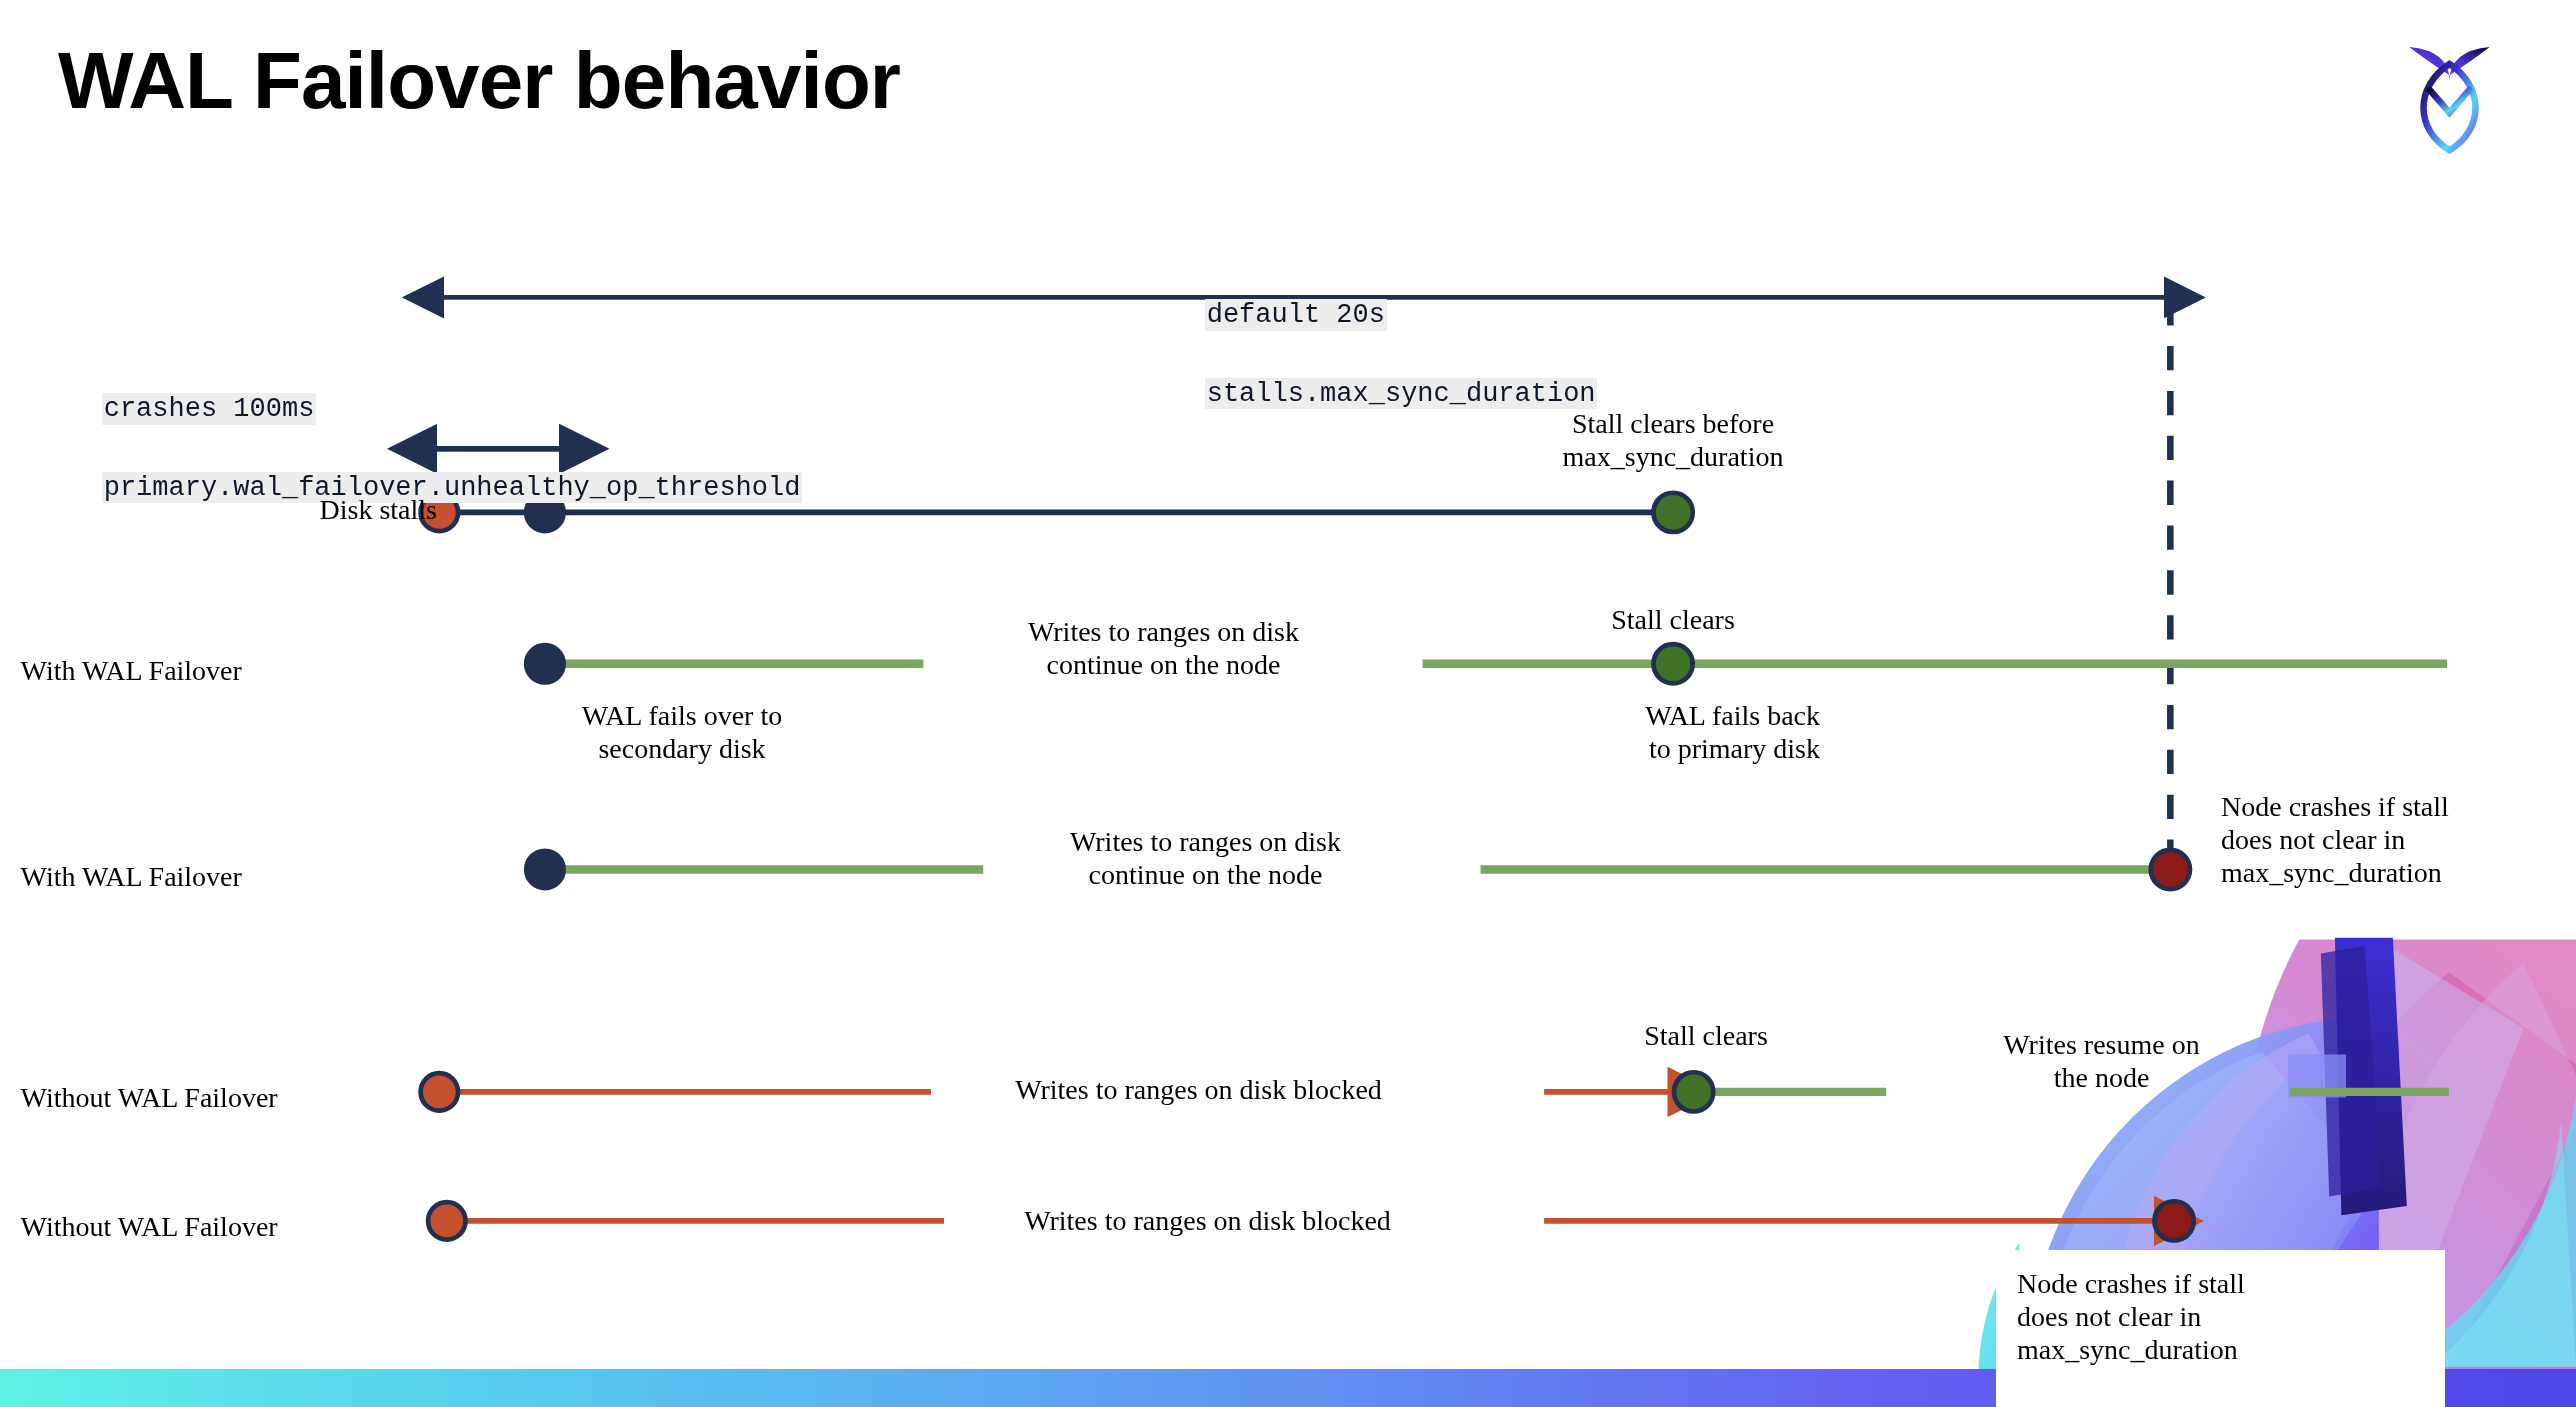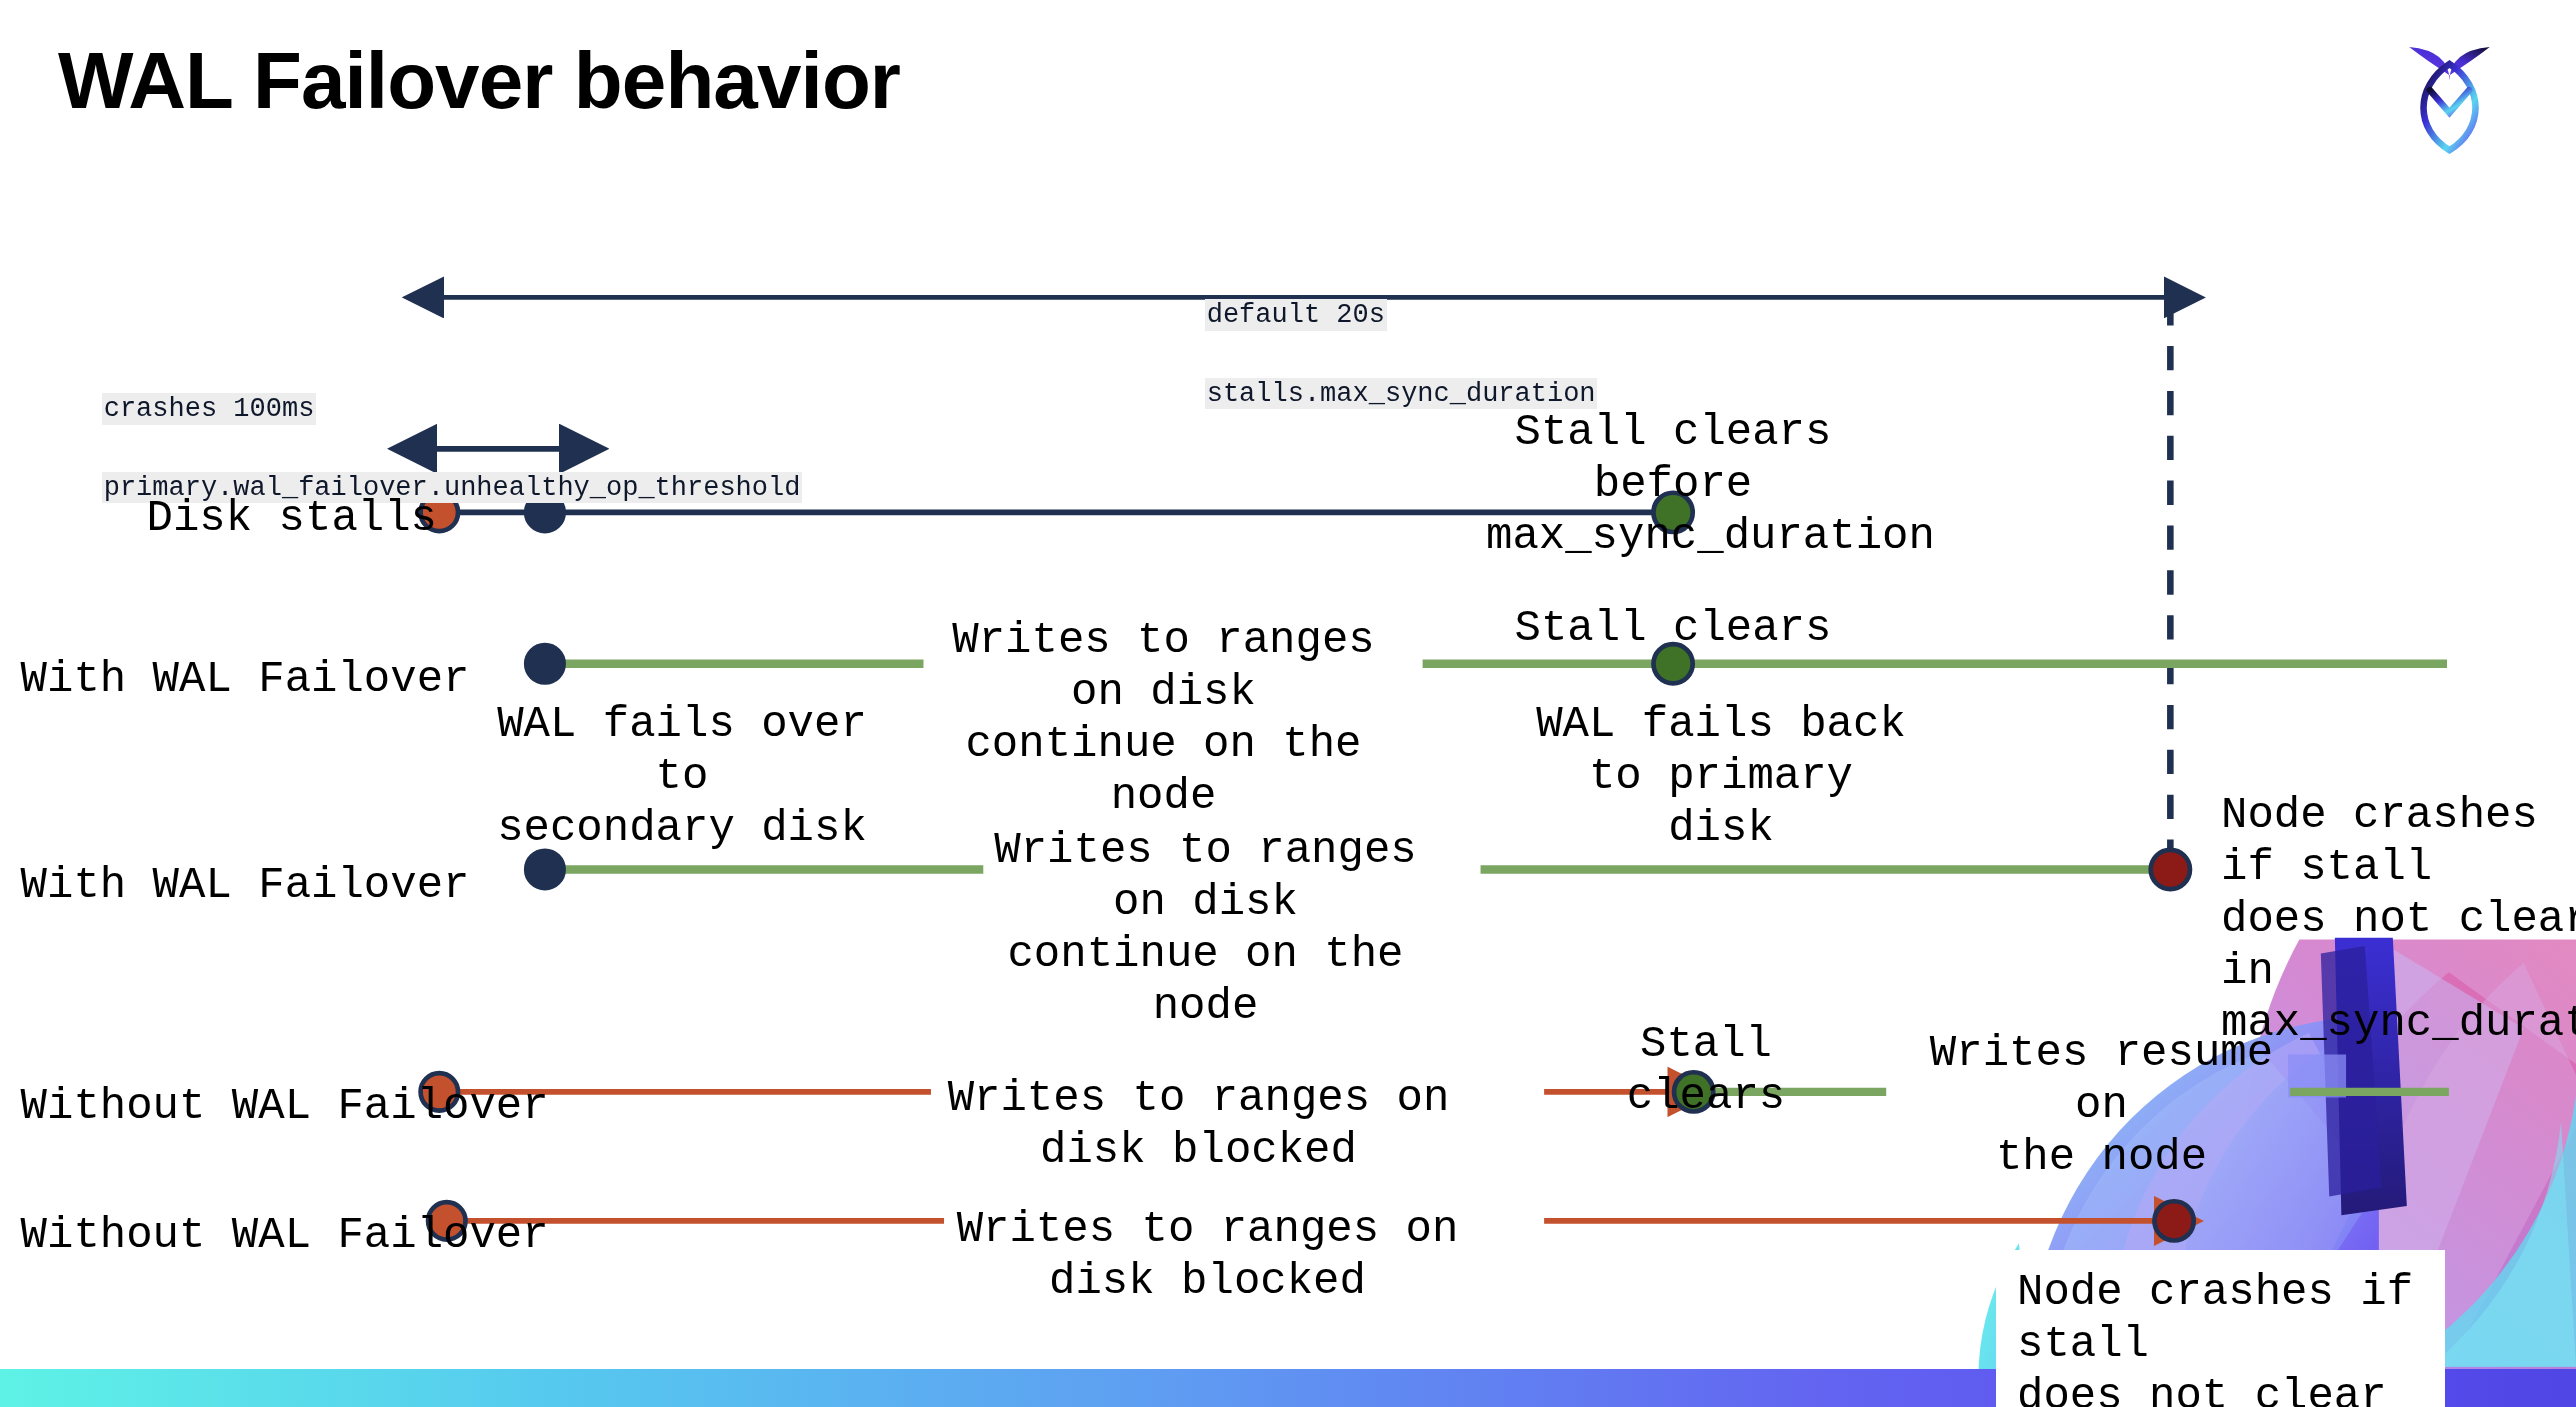--- a/index.html
+++ b/index.html
@@ -32,22 +32,22 @@
     position:absolute;
     font-family:"Liberation Mono", monospace;
     font-size:27px;line-height:1.45;
     color:#0f172a;white-space:pre;
   }
   .code span{background:#ededed;padding:0.9px 1.9px;}
 
   
   .lbl{
     position:absolute;color:#000;
-    font-family:Liberation Mono, monospace;
-    font-size:44px;line-height:1.18;white-space:pre-line;
+    font-family:Liberation Serif, serif;
+    font-size:28px;line-height:1.18;white-space:pre-line;
   }
   .lbl.c{text-align:center;}
   .lbl.l{text-align:left;}
   .lbl.r{text-align:right;margin-left:44px;}
 
   
   .strip{
     position:absolute;left:0;bottom:0;width:2576px;height:39px;
     background:linear-gradient(90deg,#5ef2e6 0%,#56c8ef 22%,#5f9bf2 46%,#6366f1 70%,#5b4df0 88%,#4f46e5 100%);
   }
@@ -218,21 +218,21 @@
   <div class="lbl l" style="left:20.6px;top:1210px;width:580px;">Without WAL Failover</div>
 
   <div class="lbl c" style="left:1486px;top:407px;width:374px;">Stall clears before
 max_sync_duration</div>
 
   <div class="lbl c" style="left:944px;top:615px;width:439px;">Writes to ranges on disk
 continue on the node</div>
   <div class="lbl c" style="left:1486px;top:603px;width:374px;">Stall clears</div>
   <div class="lbl c" style="left:467px;top:699px;width:430px;">WAL fails over to
 secondary disk</div>
-  <div class="lbl c" style="left:1534px;top:699px;width:374px;">WAL fails  back
+  <div class="lbl c" style="left:1446px;top:699px;width:374px;text-align:right;">WAL fails  back
 to primary disk</div>
 
   <div class="lbl c" style="left:972px;top:825px;width:467px;">Writes to ranges on disk
 continue on the node</div>
   <div class="lbl l" style="left:2221px;top:790px;width:374px;">Node crashes if stall
 does not clear in
 max_sync_duration</div>
 
   <div class="lbl c" style="left:890px;top:1073px;width:617px;">Writes to ranges on disk  blocked</div>
   <div class="lbl c" style="left:1552px;top:1019px;width:308px;">Stall clears</div>

